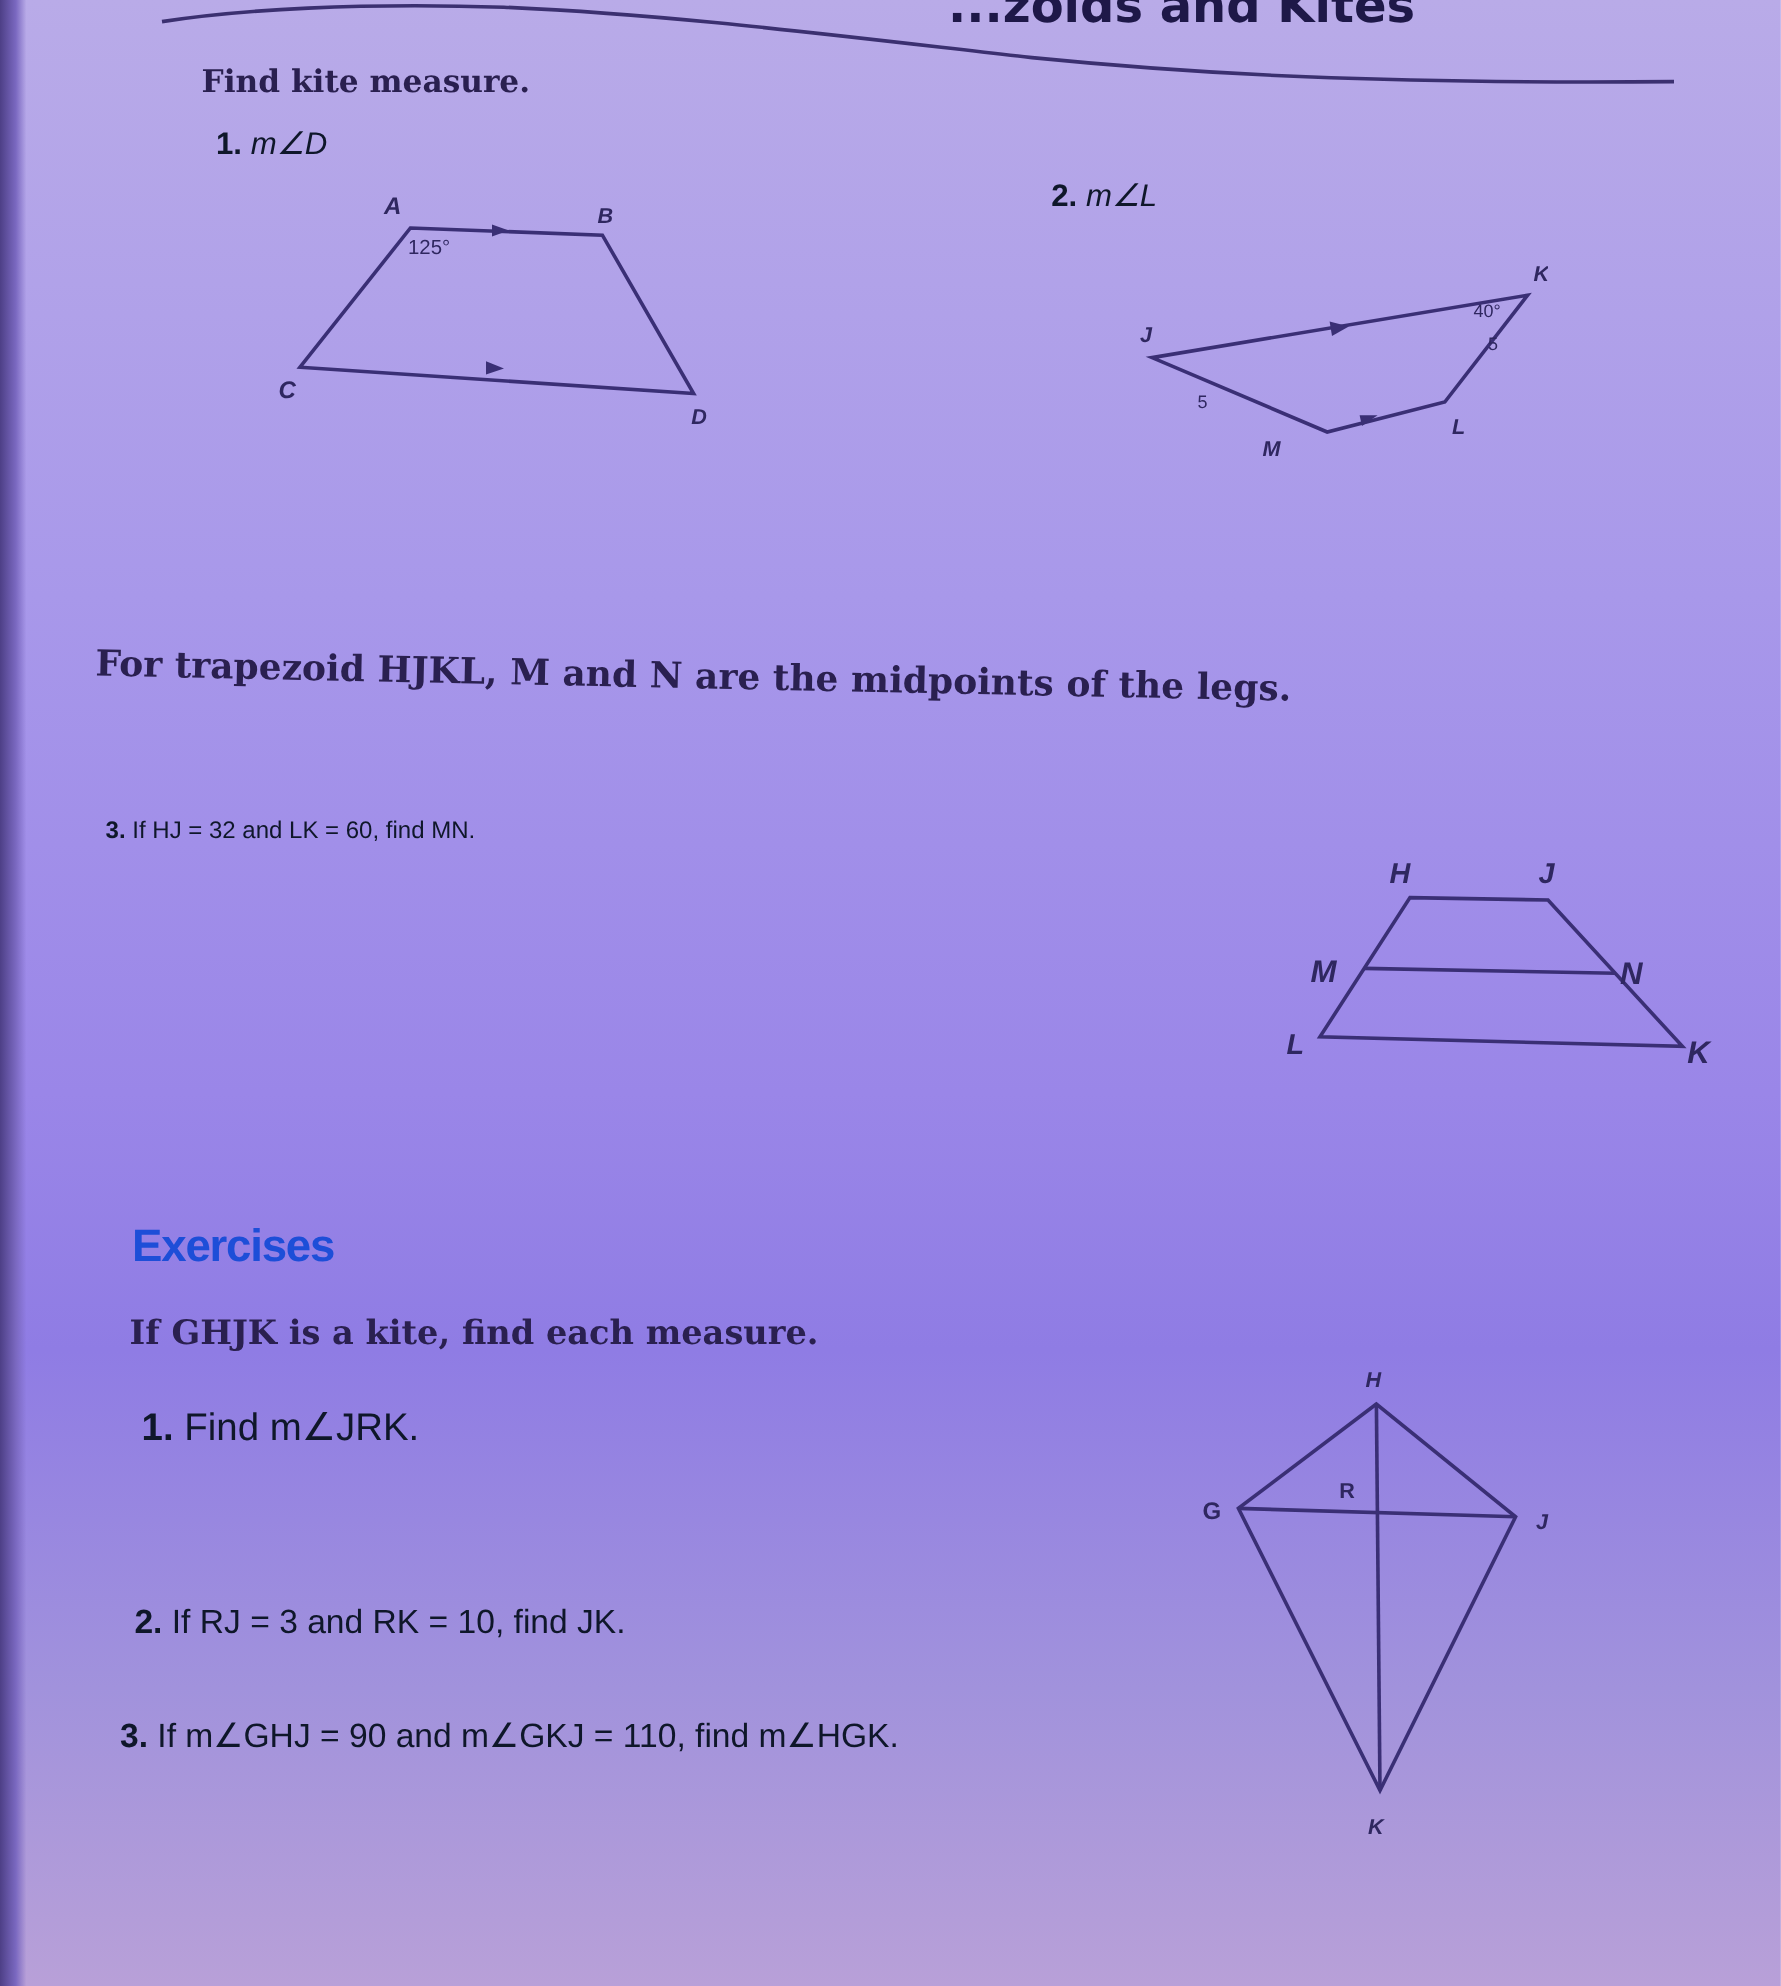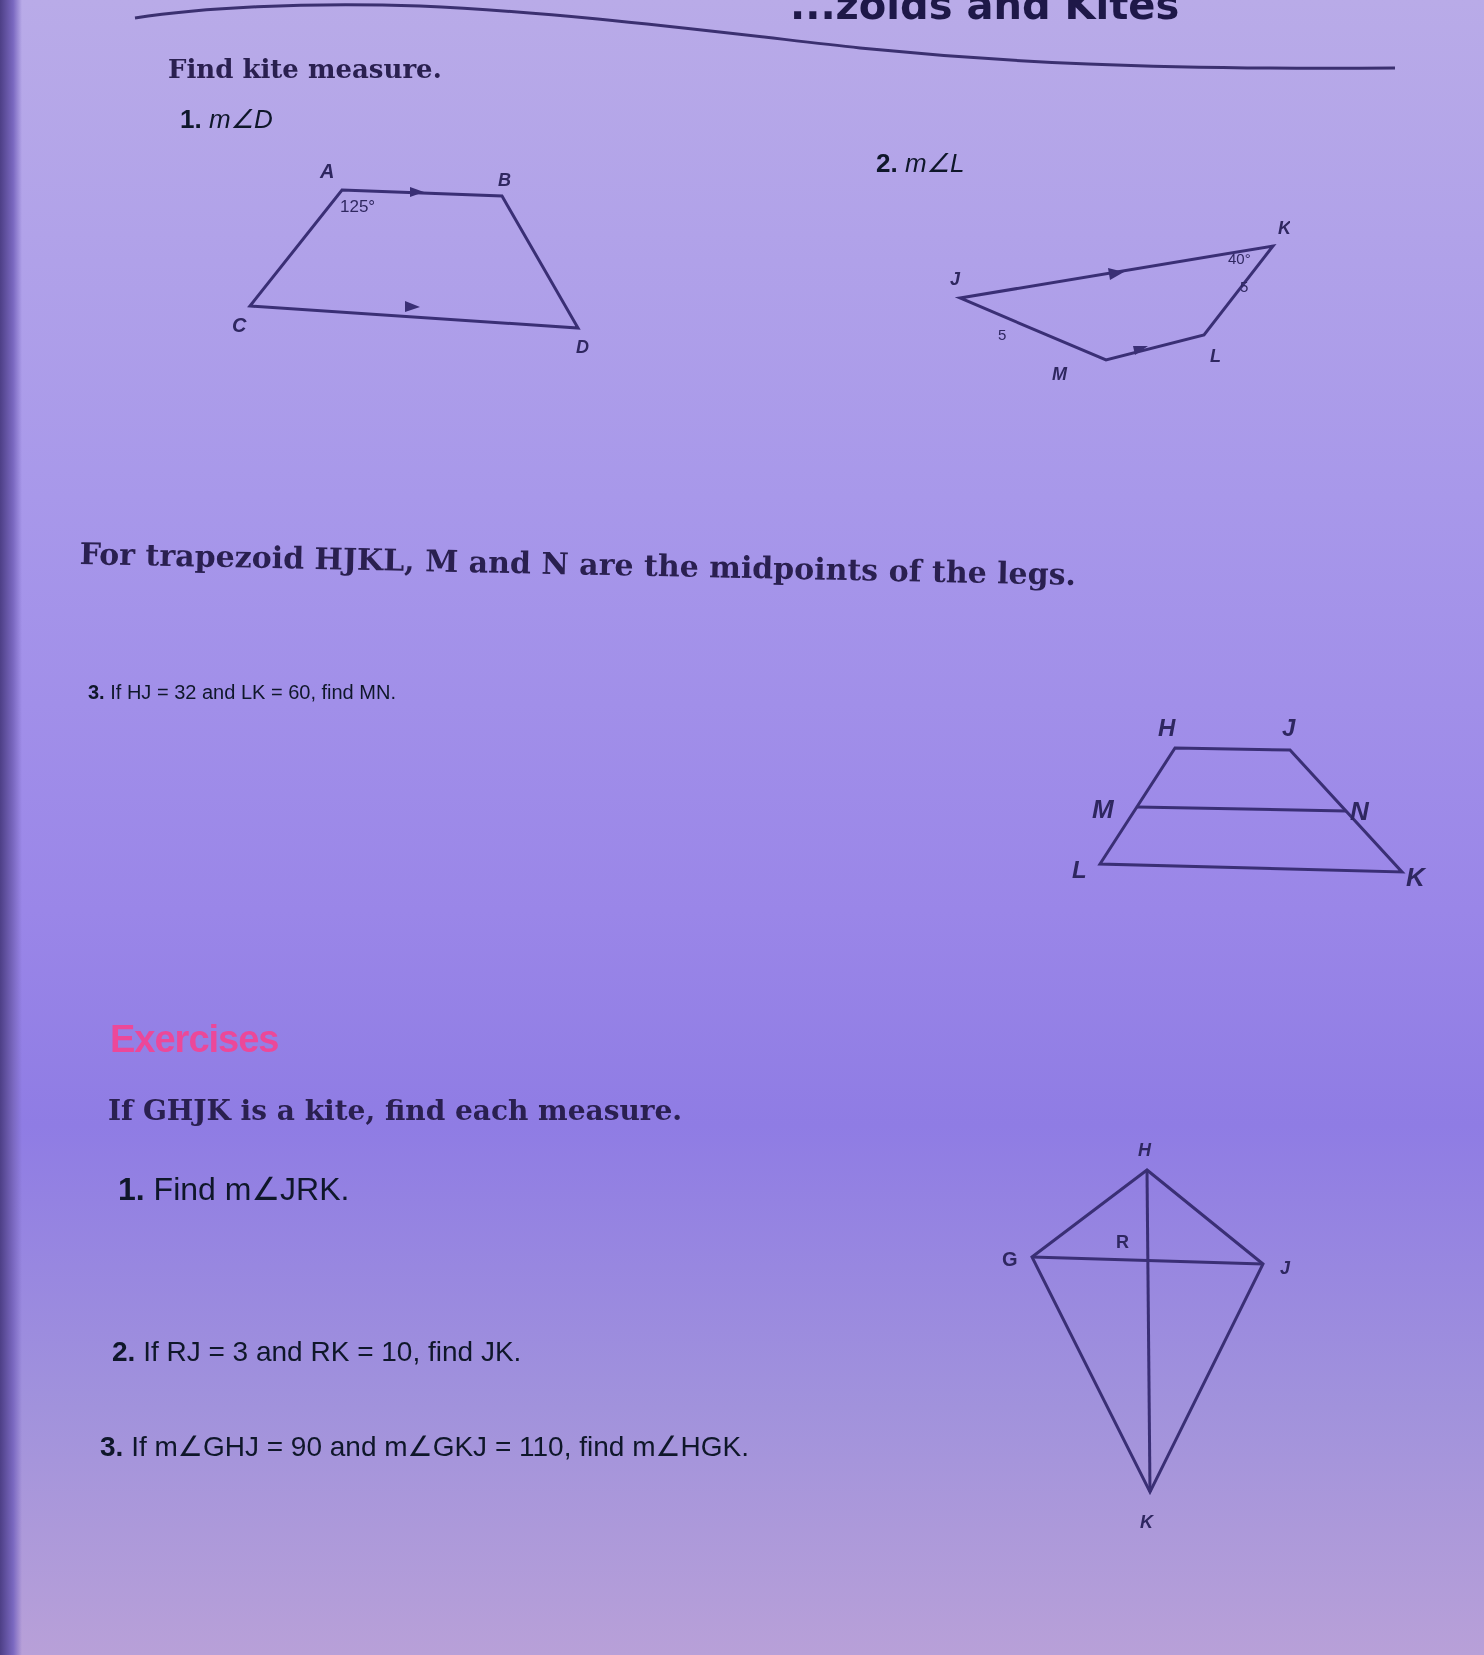--- a/index.html
+++ b/index.html
@@ -18,21 +18,21 @@
     left:790px; top:-18px; font-family:"DejaVu Sans", sans-serif; font-weight:bold;
     font-size:40px; color:#1e1848; letter-spacing:0px;
   }
   .bold-serif { font-family:"DejaVu Serif", serif; font-weight:bold; color:#2a2050; }
   .q { font-family:Liberation Sans, sans-serif; font-size:30px; color:#0f172a;text-align:right; }
   .q .b { font-weight:bold; }
   .q i { font-style:italic; }
   svg text { font-family:"Liberation Sans", sans-serif; fill:#2f2760; }
   .exercises {
     left:110px; top:1018px; font-family:"Liberation Sans", sans-serif; font-weight:bold;
-    font-size:38px; color:#ec4899; letter-spacing:-1px;
+    font-size:38px; color:#1d4ed8; letter-spacing:-1px;
   }
 </style>
 </head>
 <body>
 
 <div class="left-edge"></div>
 
 <div class="abs header-title">...zoids and Kites</div>
 
 <svg class="abs" style="left:0;top:0" width="1484" height="90">

